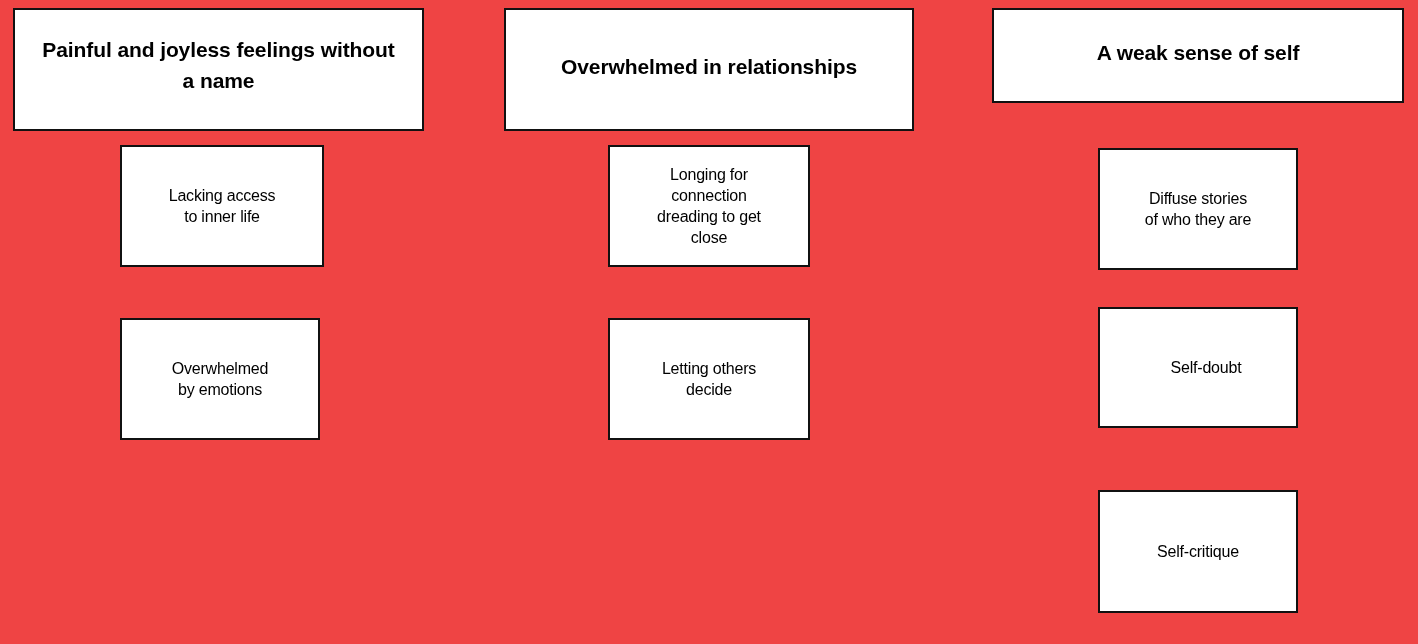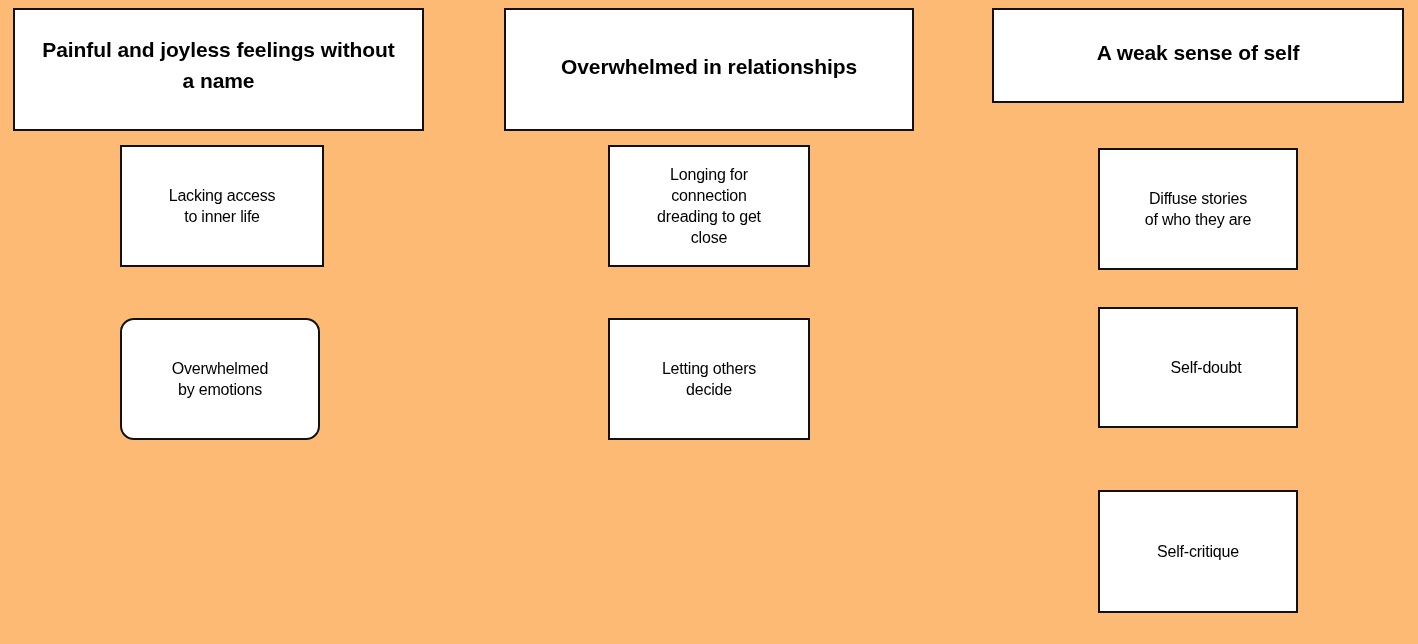--- a/index.html
+++ b/index.html
@@ -9,21 +9,21 @@
     background: #ffffff;
   }
   body {
     font-family: "Liberation Sans", sans-serif;
     -webkit-font-smoothing: antialiased;
   }
   #diagram-canvas {
     position: relative;
     width: 1418px;
     height: 644px;
-    background: #fdba74;
+    background: #ef4444;
     overflow: hidden;
   }
   .node {
     position: absolute;
     box-sizing: border-box;
     border: 2px solid #111111;
     background: #ffffff;
     display: flex;
     align-items: center;
     justify-content: center;
@@ -71,21 +71,21 @@
   <div class="node header two-line" style="left:13px; top:8px; width:411px; height:123px;">
     <span class="node-label">Painful and joyless feelings without
 a name</span>
   </div>
 
   <div class="node sub" style="left:120px; top:145px; width:204px; height:122px;">
     <span class="node-label">Lacking access
 to inner life</span>
   </div>
 
-  <div class="node sub" style="left:120px; top:318px; width:200px; height:122px;border-radius:14px;">
+  <div class="node sub" style="left:120px; top:318px; width:200px; height:122px;">
     <span class="node-label">Overwhelmed
 by emotions</span>
   </div>
 
 
   <div class="node header one-line" style="left:504px; top:8px; width:410px; height:123px;">
     <span class="node-label">Overwhelmed in relationships</span>
   </div>
 
   <div class="node sub" style="left:608px; top:145px; width:202px; height:122px;">

